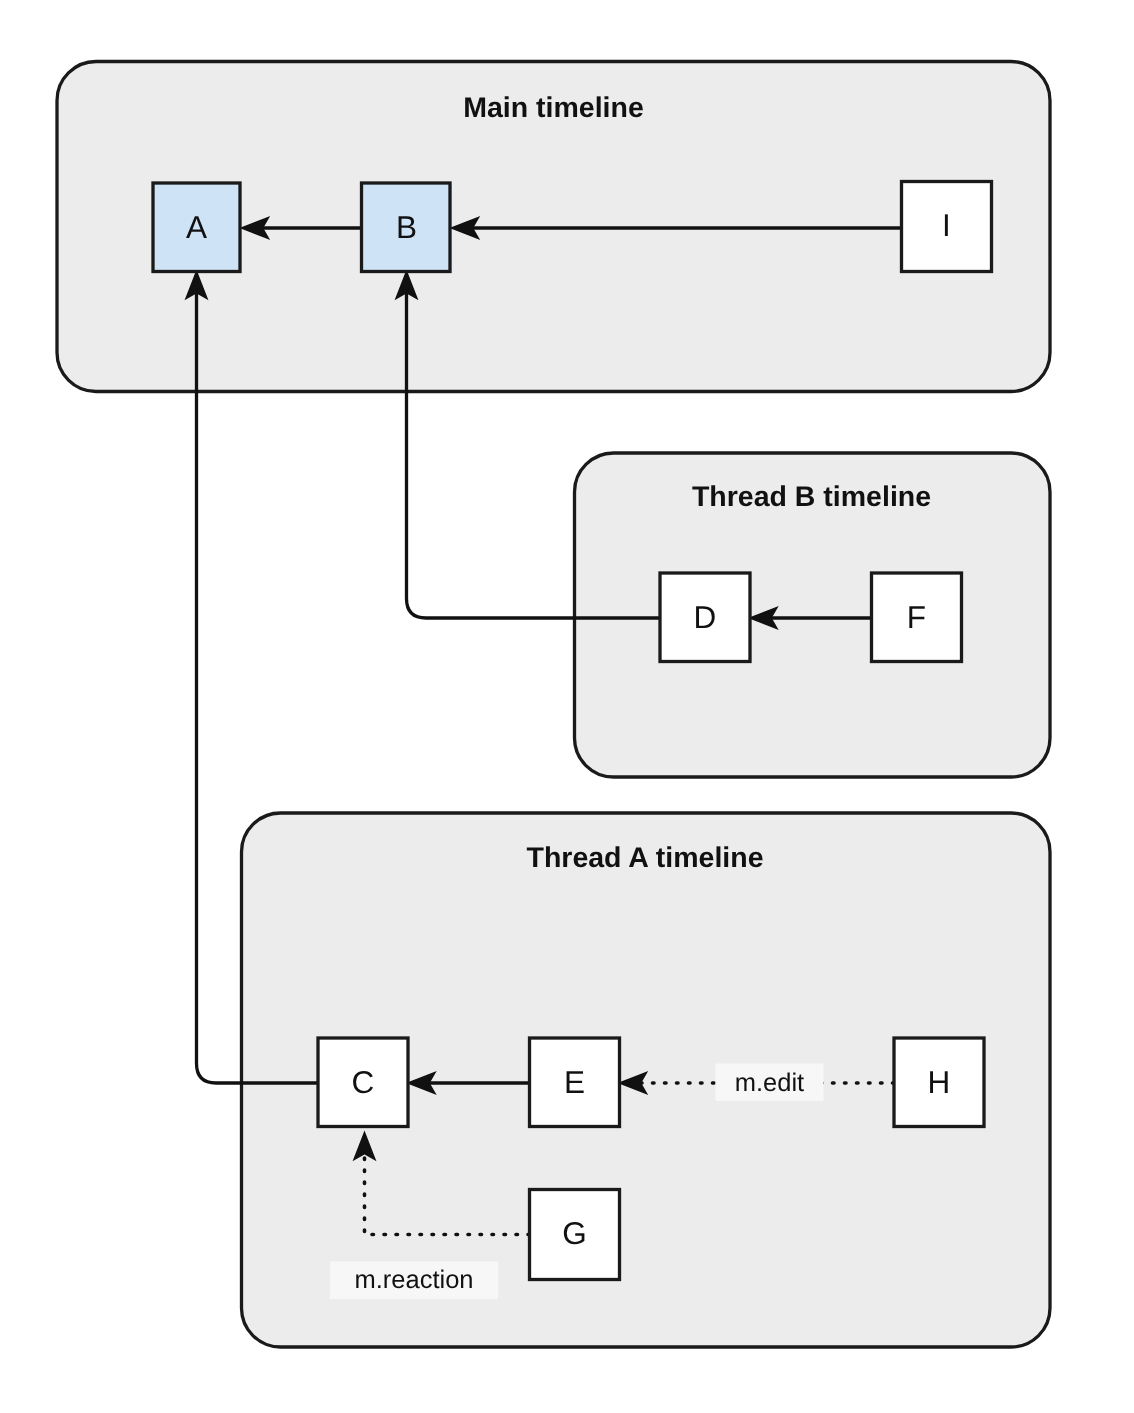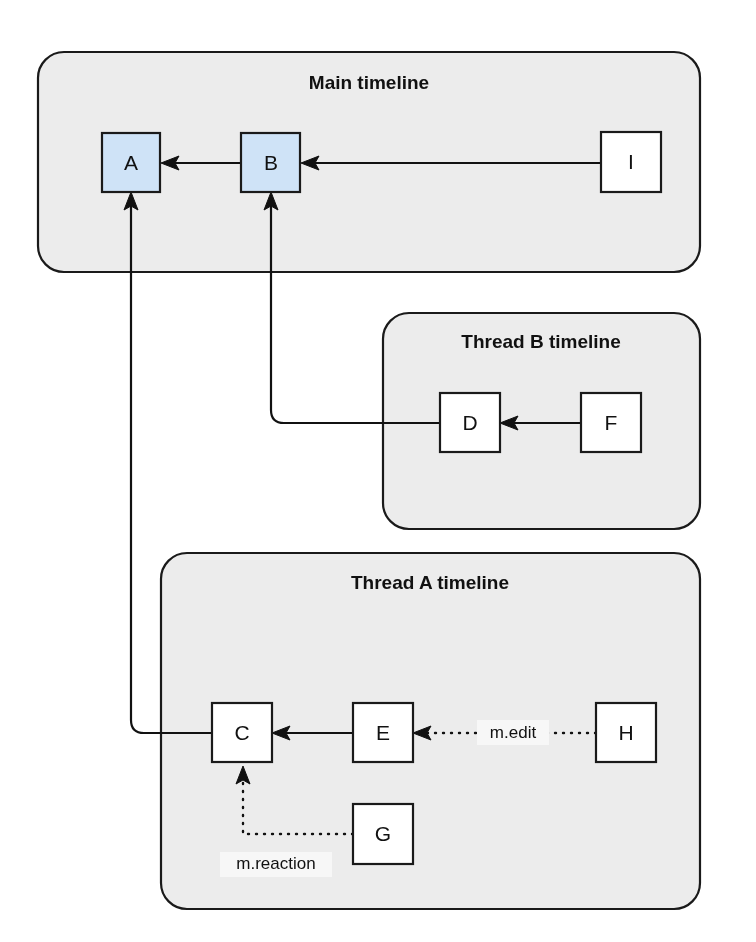--- a/index.html
+++ b/index.html
@@ -10,21 +10,21 @@
   }
   body {
     width: 756px;
     height: 942px;
     font-family: "Liberation Sans", sans-serif;
     overflow: hidden;
     position: relative;
   }
   #diagram-root {
     position: absolute;
-    top: 12px;
+    top: 1px;
     left: 0;
     width: 756px;
     height: 674px;
   }
   svg#diagram-canvas {
     display: block;
     width: 756px;
     height: 942px;
   }
   .container-shape {

